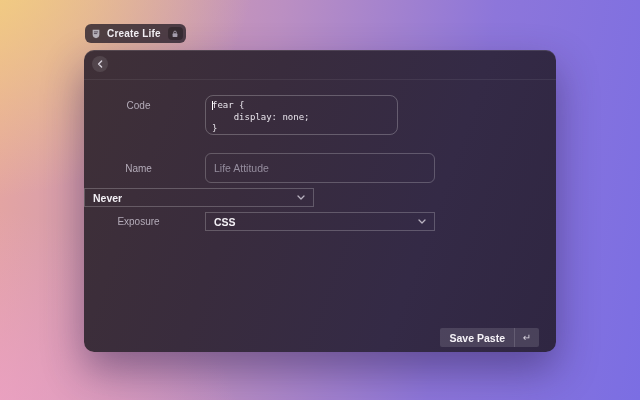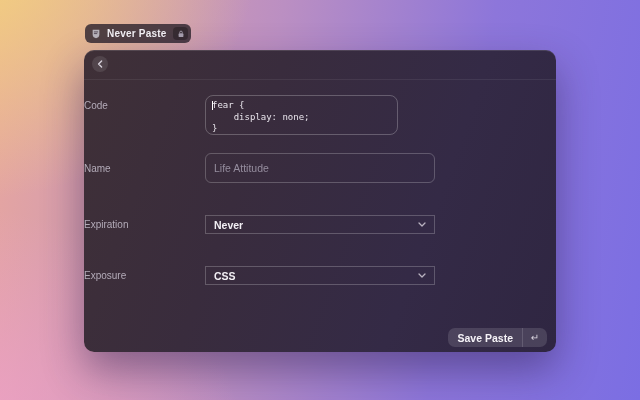--- a/index.html
+++ b/index.html
@@ -42,21 +42,21 @@
     background:rgba(255,255,255,0.10);
     display:flex;align-items:center;justify-content:center;cursor:pointer;
   }
   .back-btn svg{display:block;}
 
   
   .form{position:absolute;top:45px;left:0;right:0;}
   .row{display:flex;align-items:center;}
   .row.top-align{align-items:flex-start;}
   .row-label{
-    width:109px;text-align:left;padding-right:12px;flex:none;
+    width:109px;text-align:center;padding-right:12px;flex:none;
     color:#b3abb8;font-size:10px;
   }
   .row.top-align .row-label{padding-top:5px;}
   .code-box{
     width:193px;height:40px;box-sizing:border-box;
     border:1px solid rgba(255,255,255,0.24);border-radius:8px;
     padding:4px 6px;position:relative;cursor:text;
   }
   .code-box pre{
     margin:0;font-family:"DejaVu Sans Mono",monospace;
@@ -71,42 +71,42 @@
   }
   .text-input::placeholder{color:#958d9e;}
   .select{
     width:230px;height:19px;box-sizing:border-box;
     border:1px solid rgba(255,255,255,0.22);border-radius:0;
     display:flex;align-items:center;padding:0 8px;cursor:pointer;
   }
   .select-value{flex:1;color:#f2eff4;font-size:10.5px;font-weight:700;}
   .select svg{flex:none;display:block;}
   .mb-a{margin-bottom:18px;}
-  .mb-b{margin-bottom:32px;}
+  .mb-b{margin-bottom:5px;}
 
   
   .save-btn{
-    position:absolute;right:9px;bottom:5px;height:19px;
+    position:absolute;right:17px;bottom:5px;height:19px;
     display:flex;align-items:center;
-    background:rgba(255,255,255,0.13);border-radius:7px;cursor:pointer;
+    background:rgba(255,255,255,0.13);border-radius:2px;cursor:pointer;
     padding-left:10px;
   }
   .save-label{color:#f5f2f7;font-size:10.5px;font-weight:700;}
   .save-divider{width:1px;height:19px;background:rgba(255,255,255,0.14);margin-left:9px;}
   .save-key{width:24px;text-align:center;color:#d8d3de;font-size:10px;line-height:19px;}
 </style>
 </head>
 <body>
 
 <div class="tab">
   <svg class="tab-app-icon" viewBox="0 0 12 12">
     <path d="M2 1h8v6c0 2.5-2.2 4-4 4S2 9.5 2 7V1z" fill="#b8b3ba"></path>
     <path d="M4 3.5h4M4 5.5h3" stroke="#4a3f4c" stroke-width="1" stroke-linecap="round"></path>
   </svg>
-  <span class="tab-title">Never Paste</span>
+  <span class="tab-title">Create Life</span>
   <span class="tab-badge">
     <svg width="8" height="8" viewBox="0 0 10 10">
       <rect x="2" y="4.2" width="6" height="4.6" rx="1.1" fill="#a79fae"></rect>
       <path d="M3.4 4.2V3a1.6 1.6 0 0 1 3.2 0v1.2" fill="none" stroke="#a79fae" stroke-width="1.1"></path>
     </svg>
   </span>
 </div>
 
 <div class="window">
 
@@ -129,21 +129,20 @@
 }</pre>
       </div>
     </div>
 
     <div class="row mb-b">
       <div class="row-label">Name</div>
       <input class="text-input" type="text" placeholder="Life Attitude" style="">
     </div>
 
     <div class="row mb-b">
-      <div class="row-label">Expiration</div>
       <div class="select">
         <span class="select-value">Never</span>
         <svg width="8" height="5" viewBox="0 0 8 5">
           <path d="M1 1l3 3 3-3" fill="none" stroke="#b9b2c0" stroke-width="1.3" stroke-linecap="round" stroke-linejoin="round"></path>
         </svg>
       </div>
     </div>
 
 
     <div class="row">

